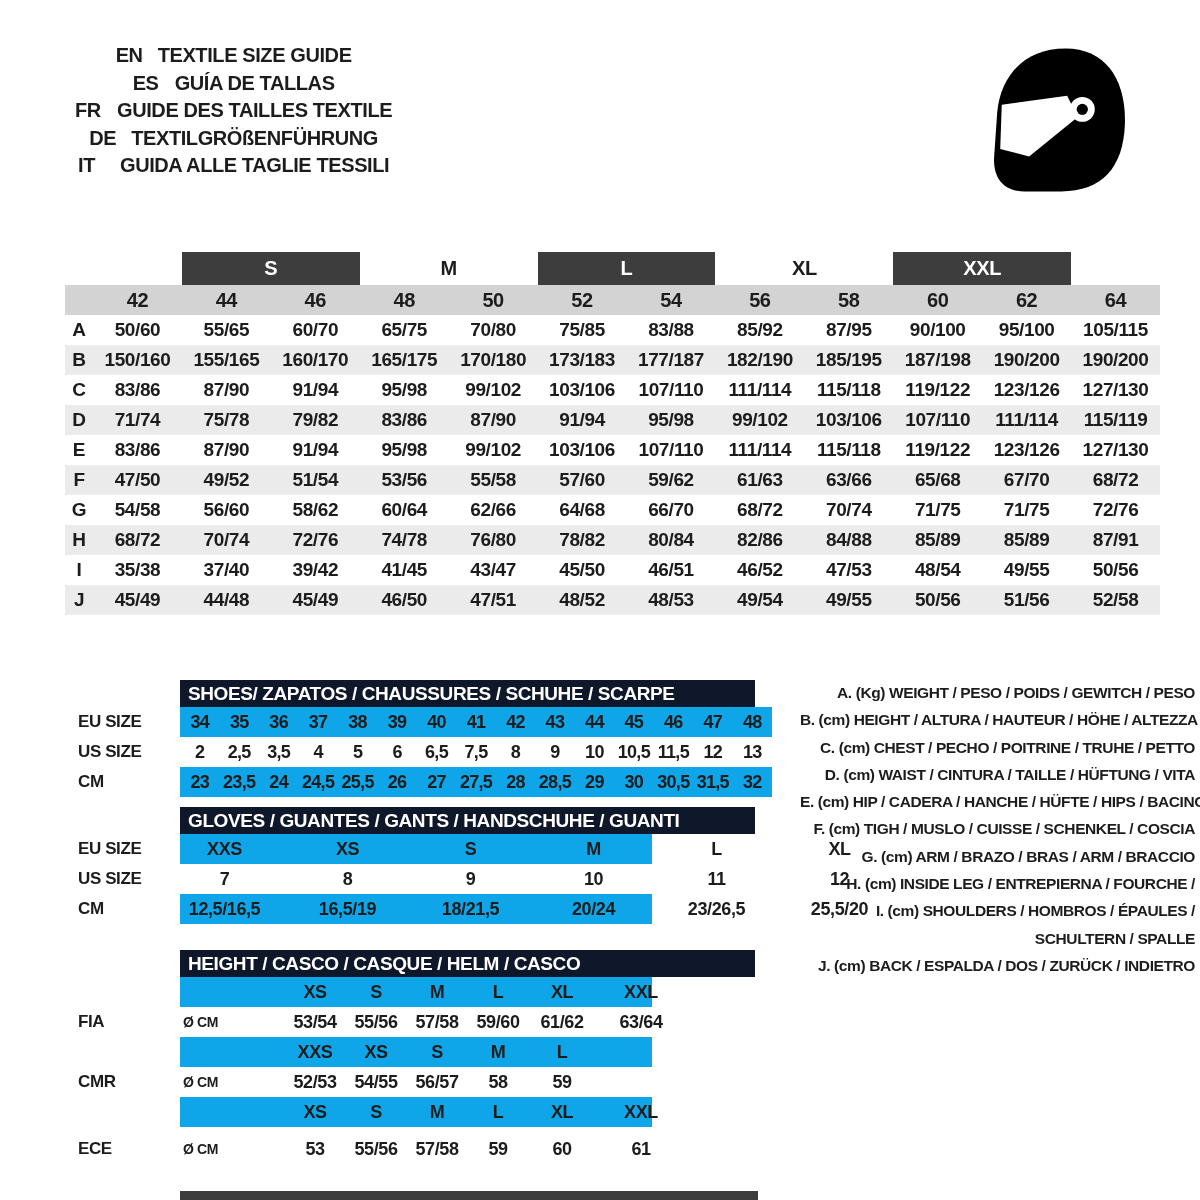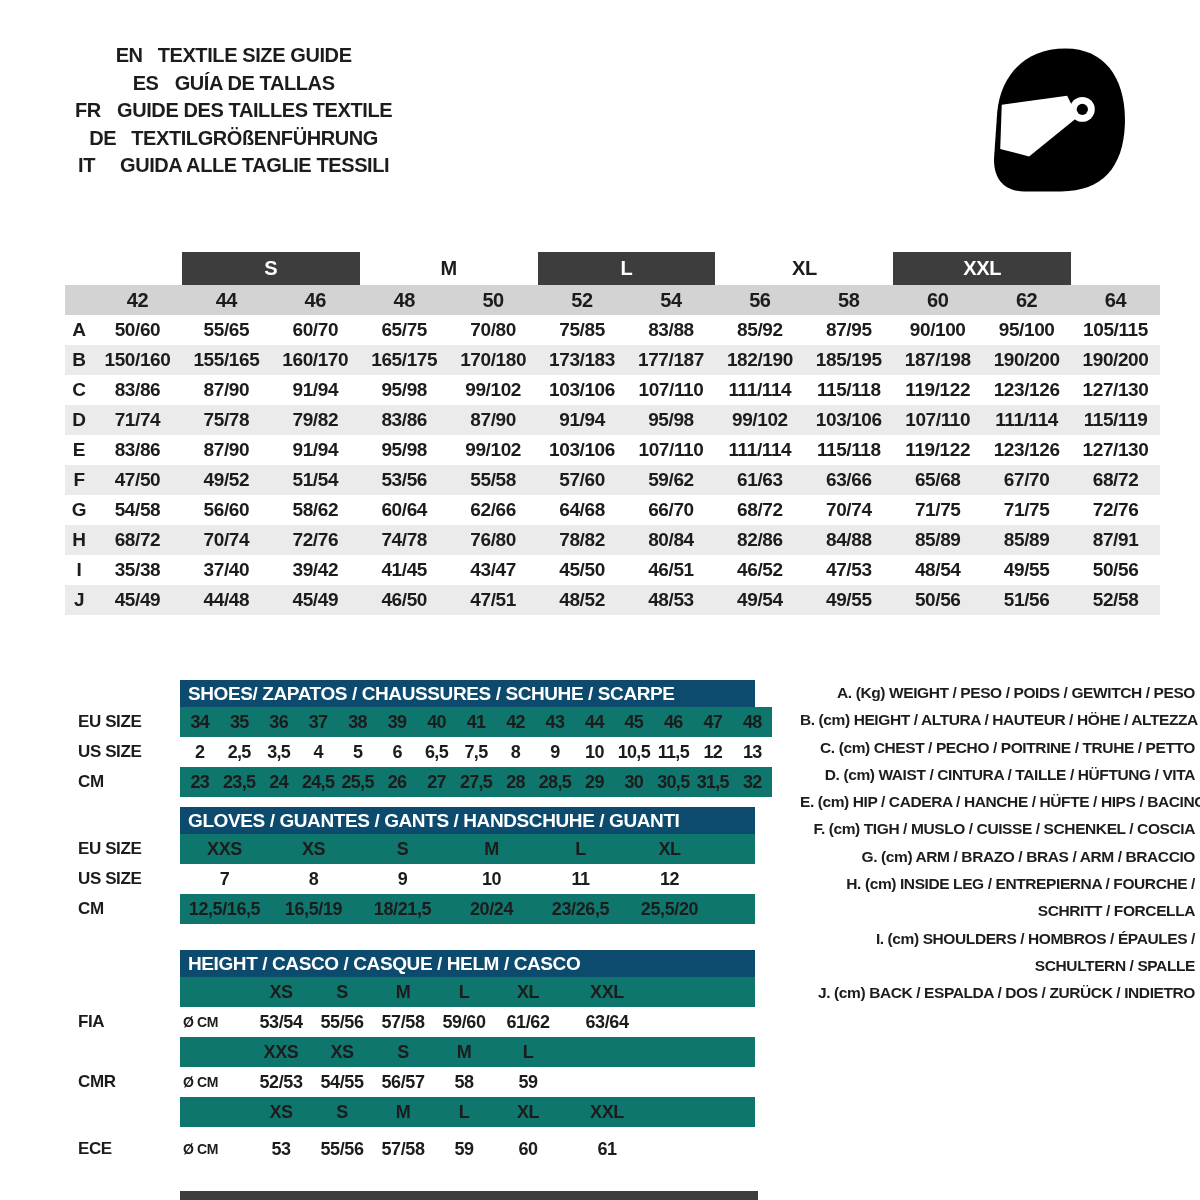--- a/index.html
+++ b/index.html
@@ -25,28 +25,28 @@
   .numband{height:30px;background:#d3d3d3;font-size:20px;}
   .rows > div:nth-of-type(even){background:#ebebeb;}
   .trow{height:30px;font-size:19px;}
   .rowlabel{font-size:19px;}
   
   .section{position:absolute;left:65px;width:710px;}
   .shoes{top:680px;}
   .gloves{top:807px;}
   .helmetsec{top:950px;}
   .sec-header{
-    margin-left:115px;width:575px;height:27px;background:#0c4a6e;color:#ffffff;
+    margin-left:115px;width:575px;height:27px;background:#0f172a;color:#ffffff;
     font-size:19px;display:flex;align-items:center;padding-left:8px;box-sizing:border-box;
   }
   .srow,.hrow{display:flex;height:30px;}
   .outer-label{width:115px;flex:0 0 115px;display:flex;align-items:center;padding-left:13px;box-sizing:border-box;font-size:17px;}
   .tablepart{width:592px;display:flex;align-items:stretch;}
-  .tablepart.gw{width:575px;}
-  .grayrow{background:#0f766e;}
+  .tablepart.gw{width:472px;gap:34px;}
+  .grayrow{background:#0ea5e9;}
   .s-cells{display:grid;grid-template-columns:repeat(15,1fr);width:592px;font-size:18px;letter-spacing:-0.7px;}
   .g-cells{display:grid;grid-template-columns:repeat(6,89px);width:534px;font-size:18px;}
   .unit-cell{width:70px;flex:0 0 70px;display:flex;align-items:center;padding-left:3px;box-sizing:border-box;font-size:14px;}
   .h-cells{display:grid;grid-template-columns:62px 60px 62px 60px 68px 90px;font-size:18px;}
   .helmet-standards > div.hrow:last-child{margin-top:7px;}
   
   .legend{position:absolute;left:800px;top:679px;width:395px;font-size:15.5px;line-height:27.3px;}
   .legend-line{white-space:nowrap;text-align:right;}
   
   .bottom-bar{position:absolute;left:180px;top:1191px;width:578px;height:9px;background:#3d3d3d;}
@@ -627,21 +627,20 @@
     <div class="legend-line">D. (cm) WAIST / CINTURA / TAILLE / HÜFTUNG / VITA</div>
 
     <div class="legend-line">E. (cm) HIP / CADERA / HANCHE / HÜFTE / HIPS /  BACINO</div>
 
     <div class="legend-line">F. (cm) TIGH / MUSLO / CUISSE / SCHENKEL / COSCIA</div>
 
     <div class="legend-line">G. (cm) ARM  / BRAZO / BRAS / ARM / BRACCIO</div>
 
     <div class="legend-line">H. (cm) INSIDE LEG / ENTREPIERNA / FOURCHE /</div>
 
-    <div class="legend-line">SCHRITT / FORCELLA</div>
 
     <div class="legend-line">I.  (cm) SHOULDERS / HOMBROS / ÉPAULES /</div>
 
     <div class="legend-line">SCHULTERN / SPALLE</div>
 
     <div class="legend-line">J. (cm) BACK / ESPALDA / DOS / ZURÜCK / INDIETRO</div>
   </div>
 
 <div class="bottom-bar"></div>
 

